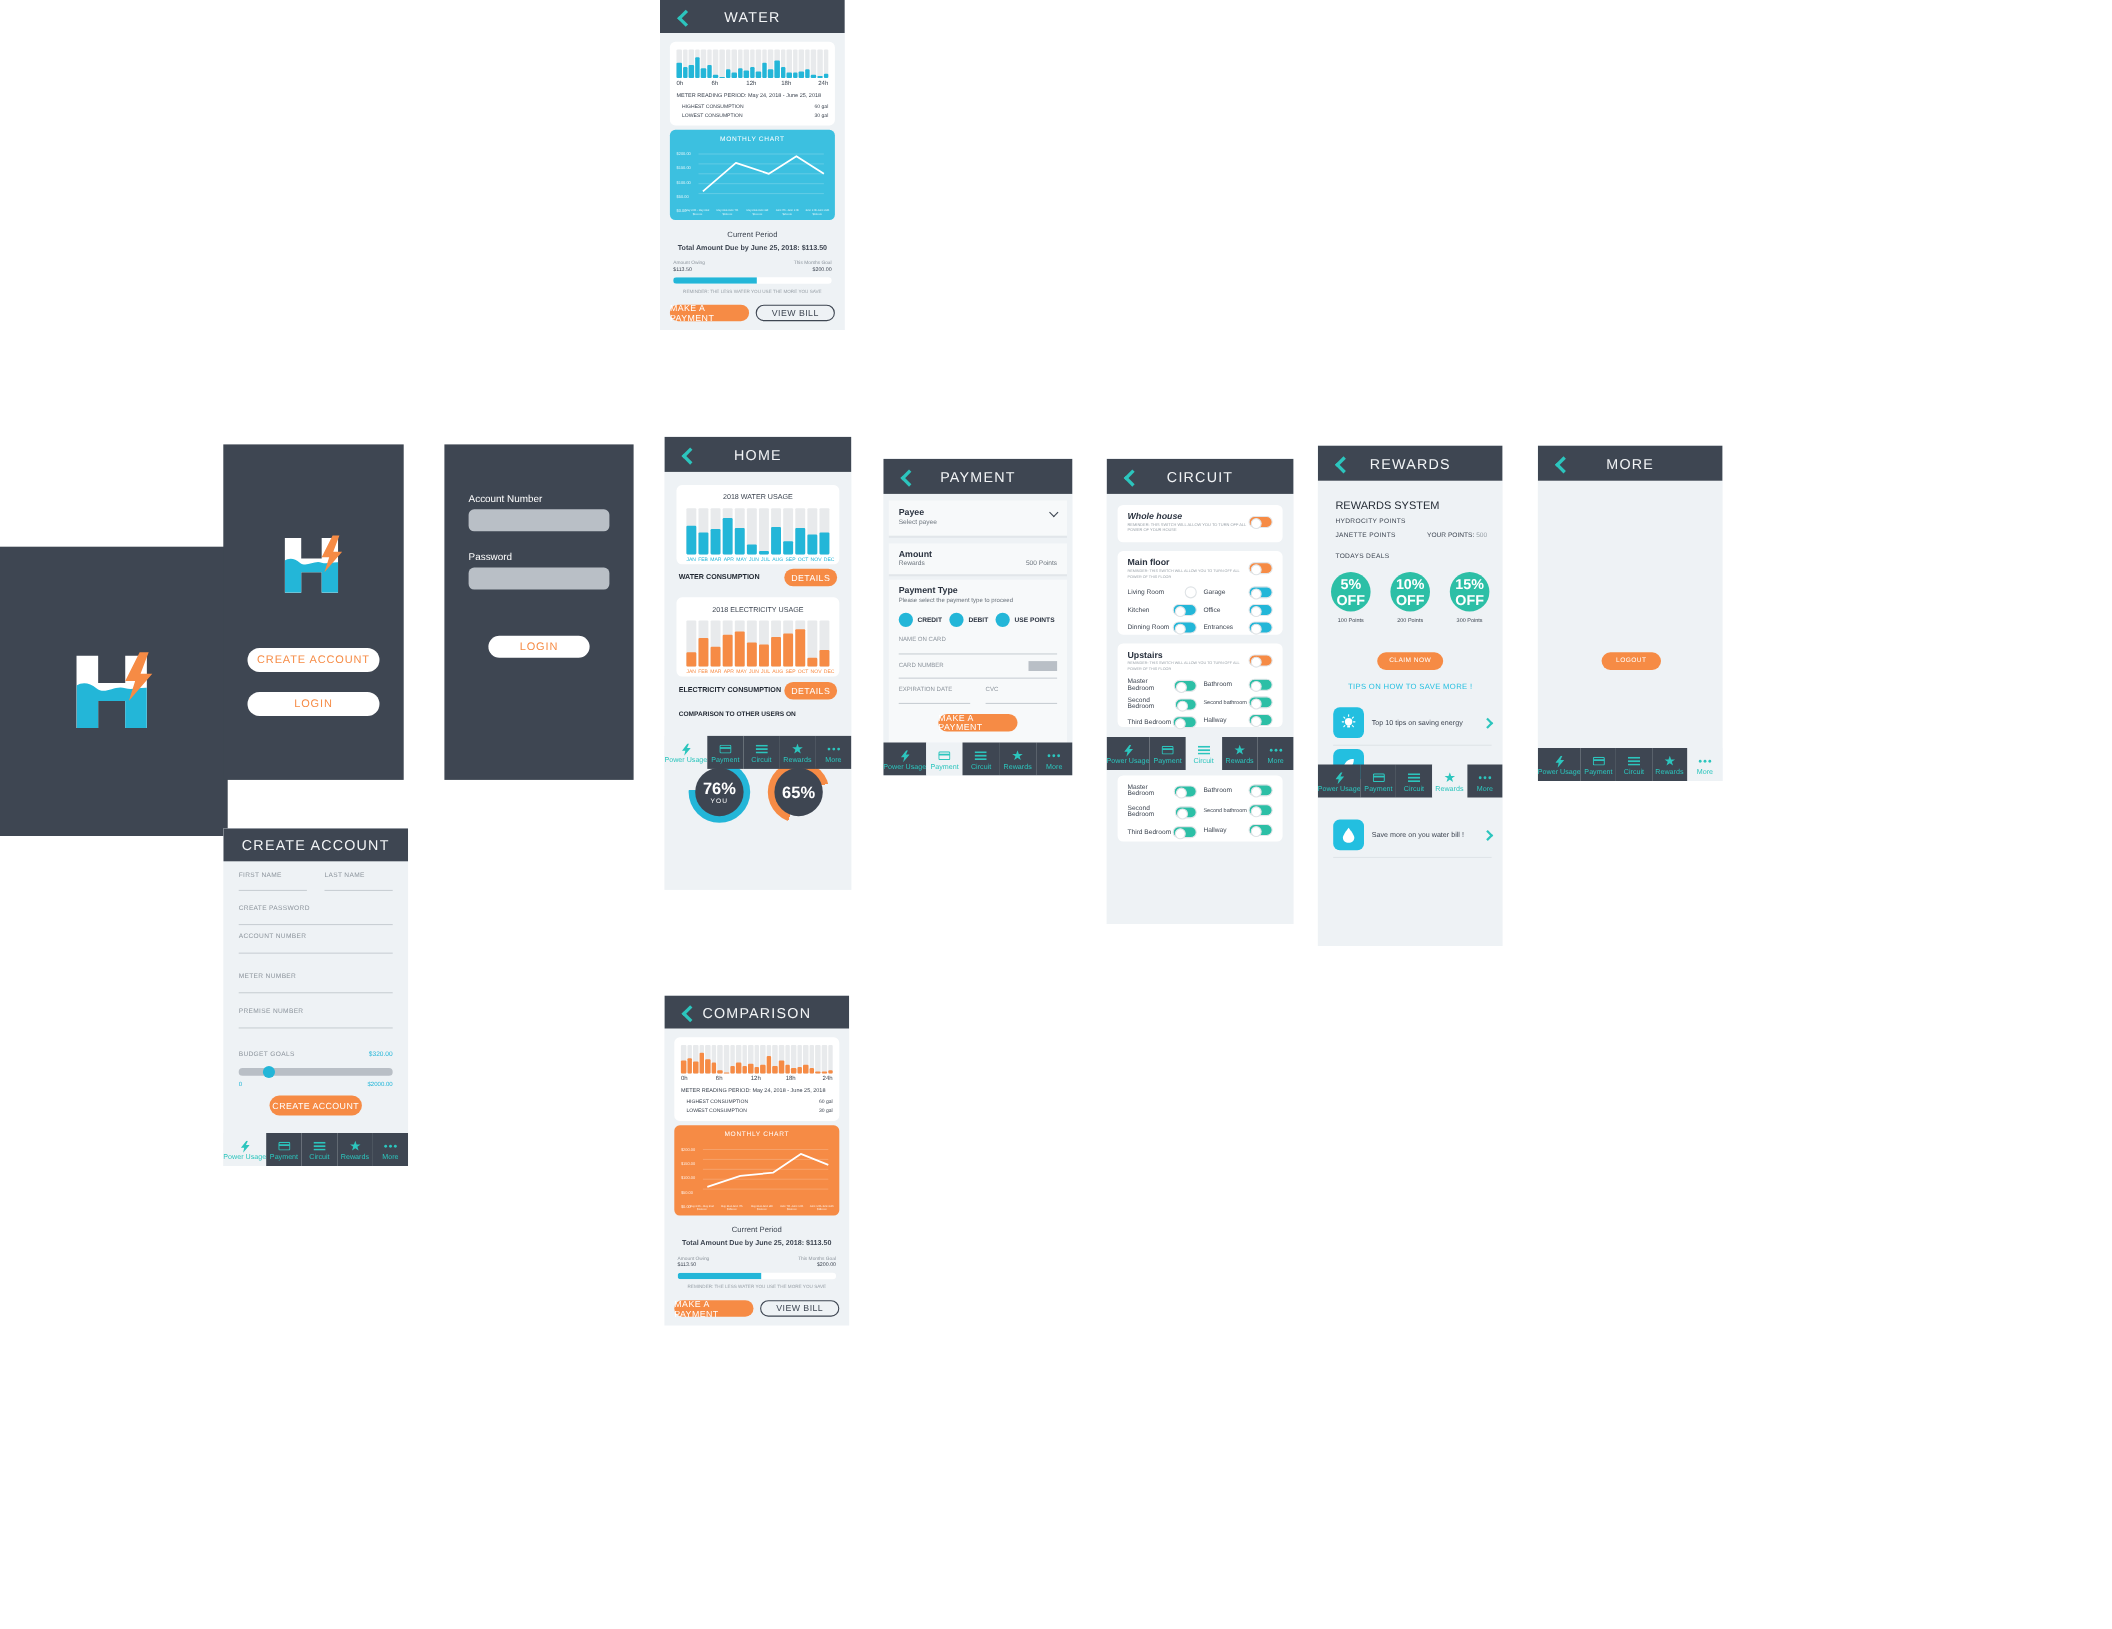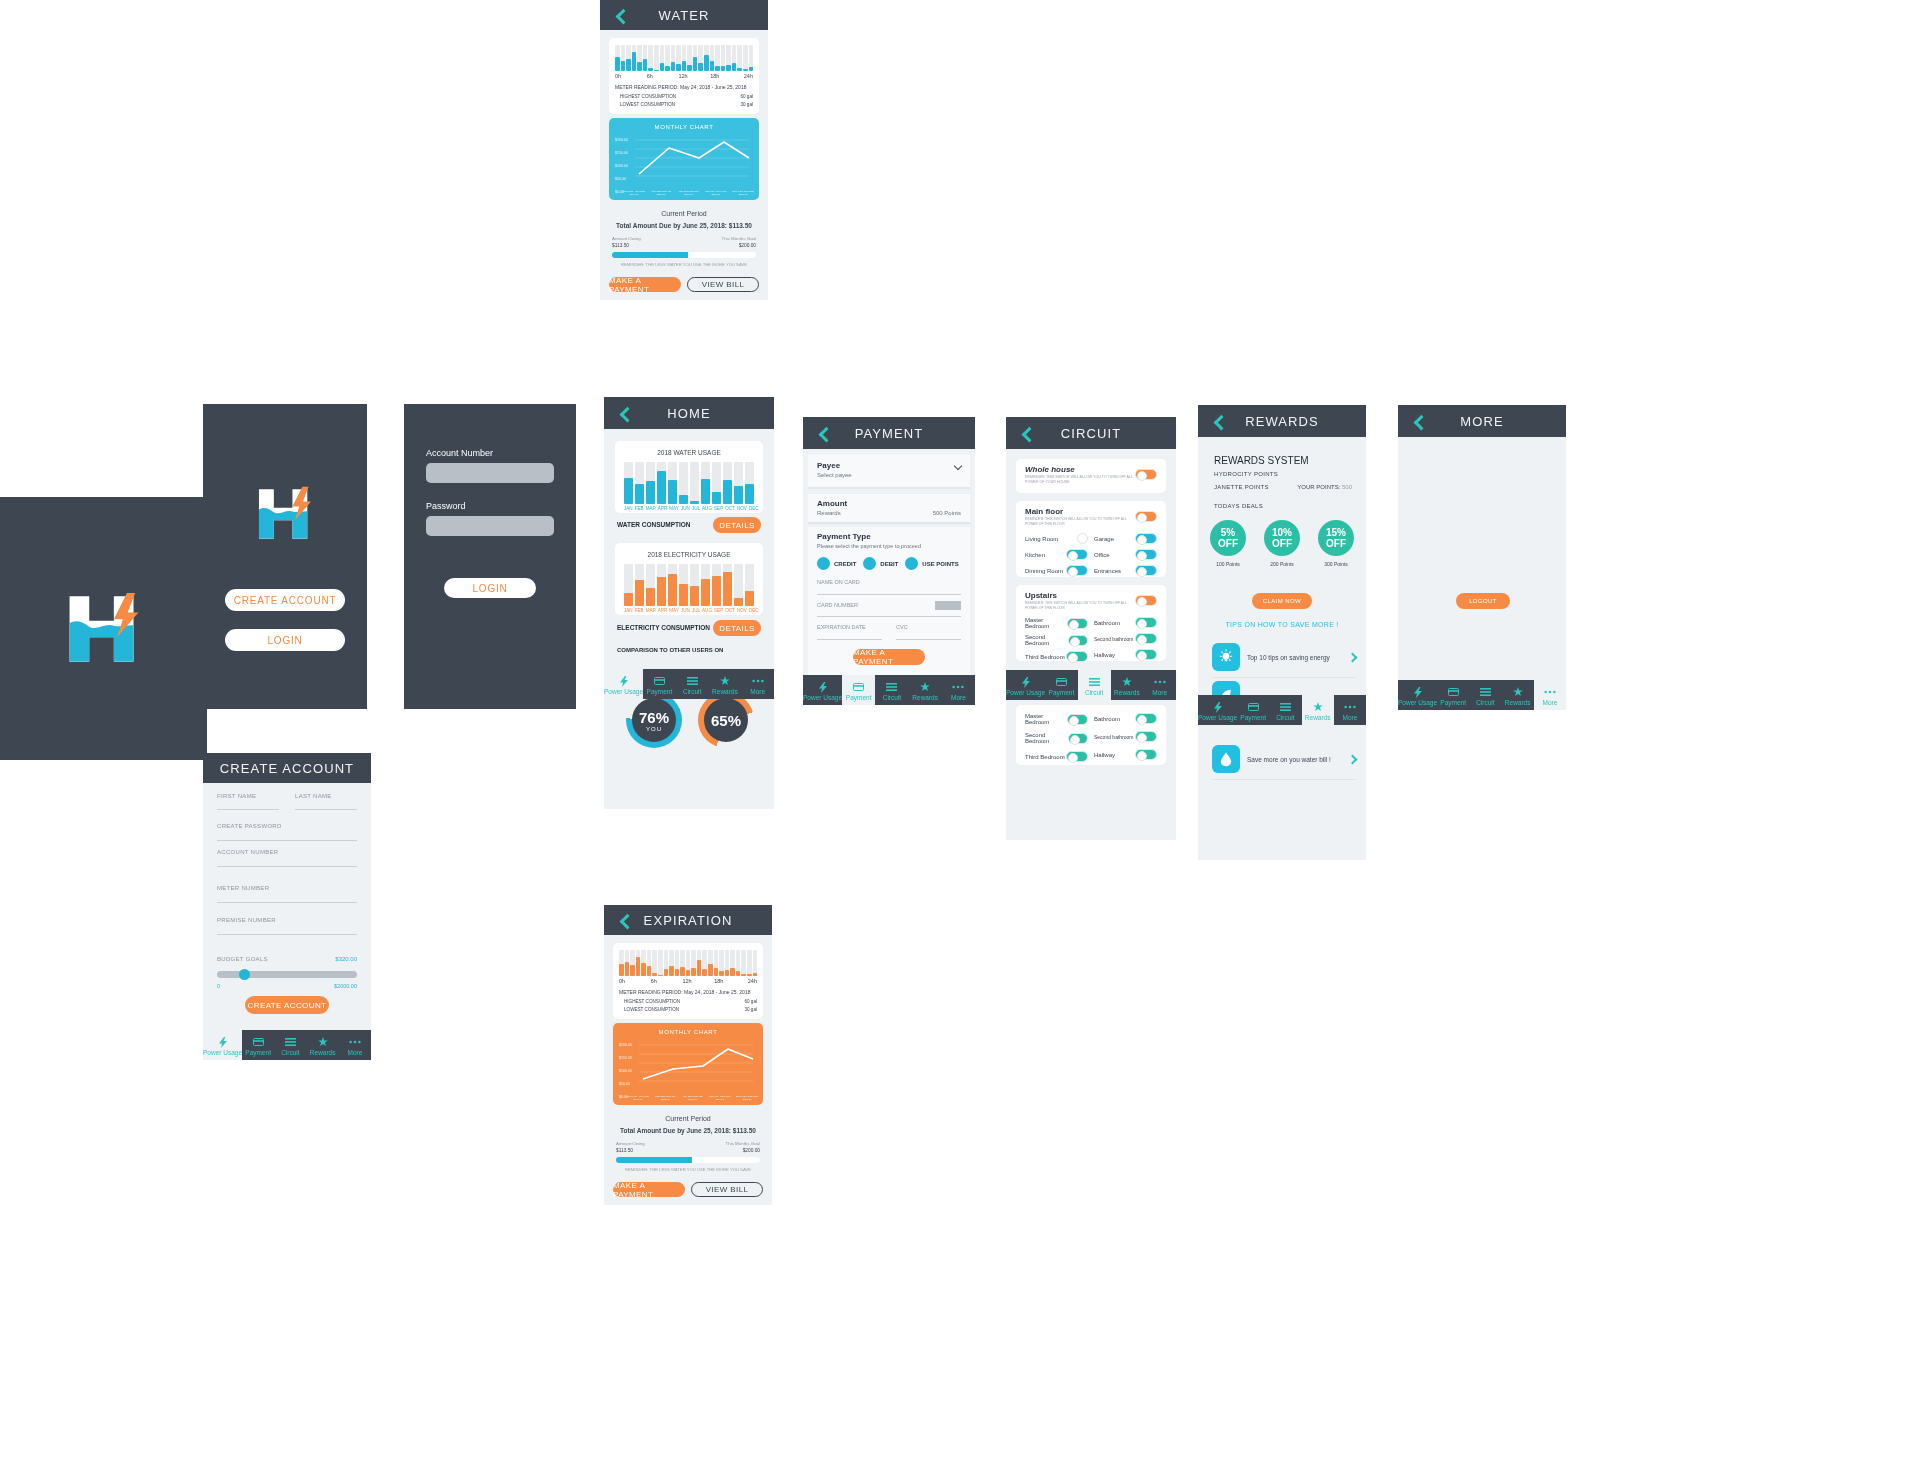--- a/index.html
+++ b/index.html
@@ -111,21 +111,21 @@
   .row-sw { display: flex; align-items: center; justify-content: space-between; }
   .row-sw .nm { font-size: 6px; color: #3e4652; }
 
   .chev-right { width: 7px; height: 7px; border-right: 2px solid #2cc5bd; border-top: 2px solid #2cc5bd; rotate: 45deg; }
   .chev-down  { width: 6px; height: 6px; border-right: 1.5px solid #3e4652; border-bottom: 1.5px solid #3e4652; rotate: 45deg; }
 
   .donut { border-radius: 50%; display: flex; flex-direction: column; align-items: center; justify-content: center; color: #fff; }
   .donut .pct { font-size: 15px; font-weight: bold; }
   .donut .sub { font-size: 6px; letter-spacing: 1px; }
 
-  .deal-circle { border-radius: 50%; background: #2cbfa6; color: #fff; display: flex; align-items: center; justify-content: center; font-size: 10px; font-weight: bold; }
+  .deal-circle { border-radius: 50%; background: #2cbfa6; color: #fff; display: flex; align-items: center; justify-content: center; font-size: 13px; font-weight: bold; }
   .tip-ico { width: 28px; height: 28px; border-radius: 6px; background: #23bfe0; display: flex; align-items: center; justify-content: center; }
 
   .fl-label { font-size: 6px; color: #8d959d; letter-spacing: .3px; }
   .fl-line { border-bottom: 1px solid #c9cfd4; }
 
   .progressbar { height: 6px; border-radius: 3px; background: #ffffff; position: relative; overflow: hidden; }
   .progressbar i { position: absolute; left: 0; top: 0; bottom: 0; background: #23b6d8; display: block; }
 
   .slider-track { height: 7px; border-radius: 4px; background: #b9bfc6; position: relative; }
   .slider-knob { position: absolute; top: -2px; width: 11px; height: 11px; border-radius: 50%; background: #23b6d8; }
@@ -605,21 +605,21 @@
           </svg>
         </span>
       <span class="lbl">More</span>
     </div>
   </div>
 </div>
 
 <div class="screen" style="left:604px; top:905px; width:168px; height:300px; background:#eef2f5;">
   <div class="navbar" style="height:30px;">
     <span class="back-chevron"></span>
-    <div class="title">EXPIRATION</div>
+    <div class="title">COMPARISON</div>
   </div>
 
   <div class="card" style="position:absolute; left:9px; right:9px; top:38px; height:76px; padding:7px 6px;">
     <div class="hourbars" id="elec-hourly">
         <div class="hourbar">
           <i style="height: 48%; background: rgb(246, 139, 69);"></i>
         </div>
         <div class="hourbar">
           <i style="height: 52%; background: rgb(246, 139, 69);"></i>
         </div>

